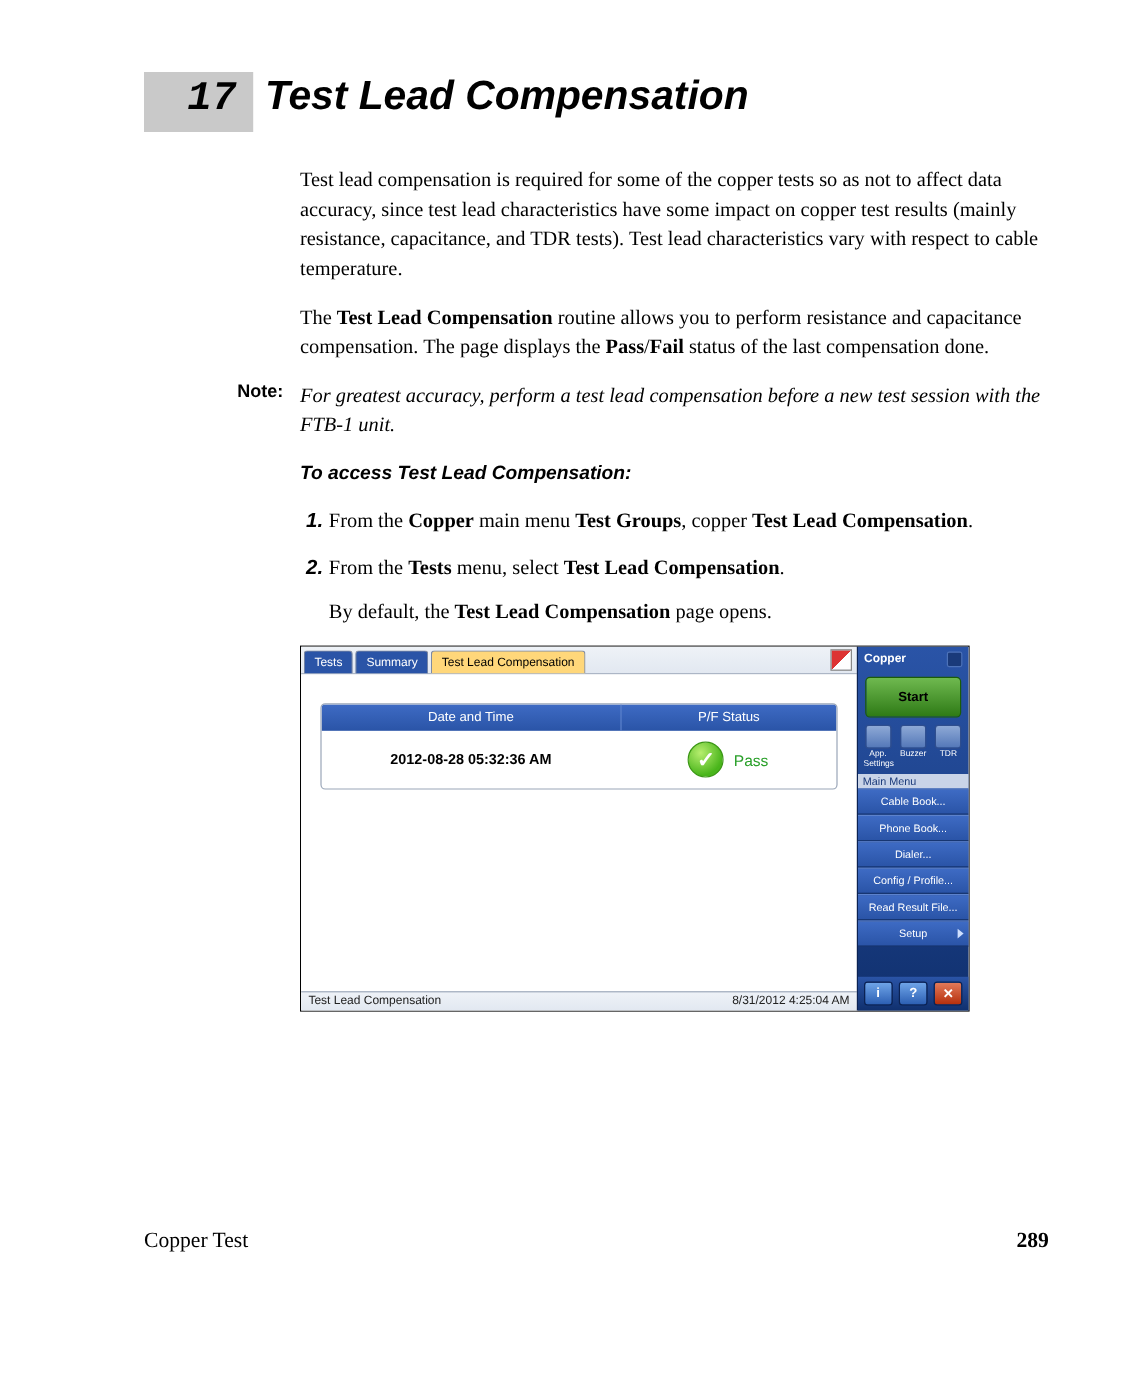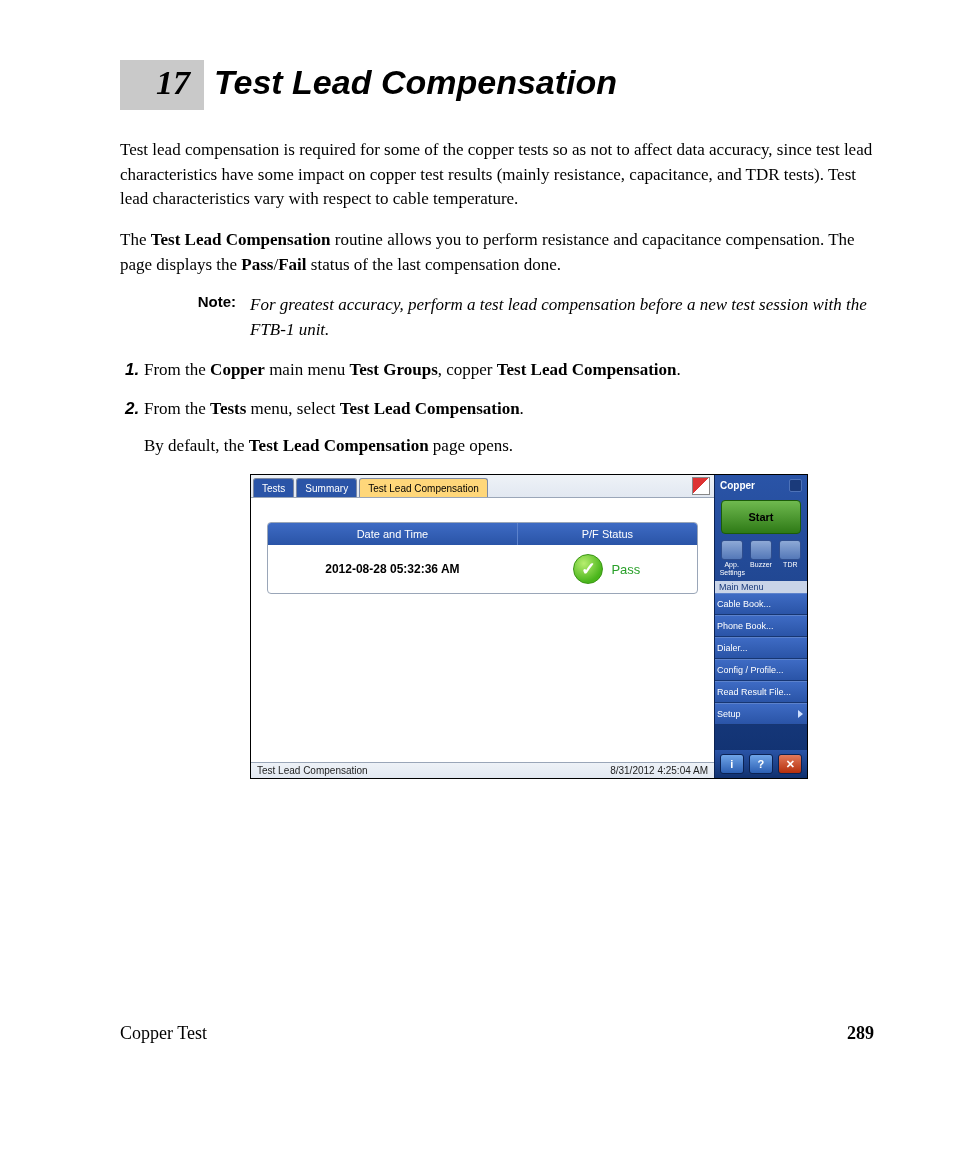--- a/index.html
+++ b/index.html
@@ -16,34 +16,35 @@
     min-height: 1080px;
     box-sizing: border-box;
   }
   .chapter-header {
     display: flex;
     align-items: baseline;
     margin-bottom: 28px;
   }
   .chapter-num {
     background: #c9c9c9;
-    font-family: Liberation Serif, serif;
+    font-family: Liberation Mono, monospace;
     font-weight: bold;
     font-style: italic;
     font-size: 34px;
     padding: 4px 14px 8px 36px;
     margin-right: 10px;
   }
   .chapter-title {
     font-family: Verdana, Arial, sans-serif;
     font-weight: bold;
     font-style: italic;
     font-size: 34px;
   }
   .body-text {
+    margin-left: 130px;
     font-size: 17px;
     line-height: 1.45;
   }
   .body-text p { margin: 0 0 16px 0; }
   .note-row {
     display: flex;
     margin-bottom: 16px;
   }
   .note-label {
     width: 130px;
@@ -246,21 +247,21 @@
   .ss-menu {
     display: flex;
     flex-direction: column;
   }
   .ss-mi {
     background: linear-gradient(#3e6bc4,#2a54a7);
     border-top: 1px solid #5c82cc;
     border-bottom: 1px solid #173672;
     color: #fff;
     font-size: 9px;
-    text-align: left;
+    text-align: center;
     padding: 5px 2px;
     position: relative;
   }
   .ss-mi .tri {
     position: absolute; right: 4px; top: 50%;
     transform: translateY(-50%);
     width: 0; height: 0;
     border-top: 4px solid transparent;
     border-bottom: 4px solid transparent;
     border-left: 5px solid #cfe0ff;
@@ -309,20 +310,21 @@
       <span>The </span><span class="b">Test Lead Compensation</span><span> routine allows you to perform resistance and capacitance compensation. The page displays the </span><span class="b">Pass</span><span>/</span><span class="b">Fail</span><span> status of the last compensation done.</span>
     </p>
   </div>
 
   <div class="note-row">
     <div class="note-label">Note:</div>
     <div class="note-body">For greatest accuracy, perform a test lead compensation before a new test session with the FTB-1 unit.</div>
   </div>
 
   <div class="body-text">
+    <p class="subhead">To access Test Lead Compensation:</p>
     <ol class="steps">
       <li>
         <span>From the </span><span class="b">Copper</span><span> main menu </span><span class="b">Test Groups</span><span>, copper </span><span class="b">Test Lead Compensation</span><span>.</span>
       </li>
       <li>
         <span>From the </span><span class="b">Tests</span><span> menu, select </span><span class="b">Test Lead Compensation</span><span>.</span>
         <p class="after">
           <span>By default, the </span><span class="b">Test Lead Compensation</span><span> page opens.</span>
         </p>
       </li>

